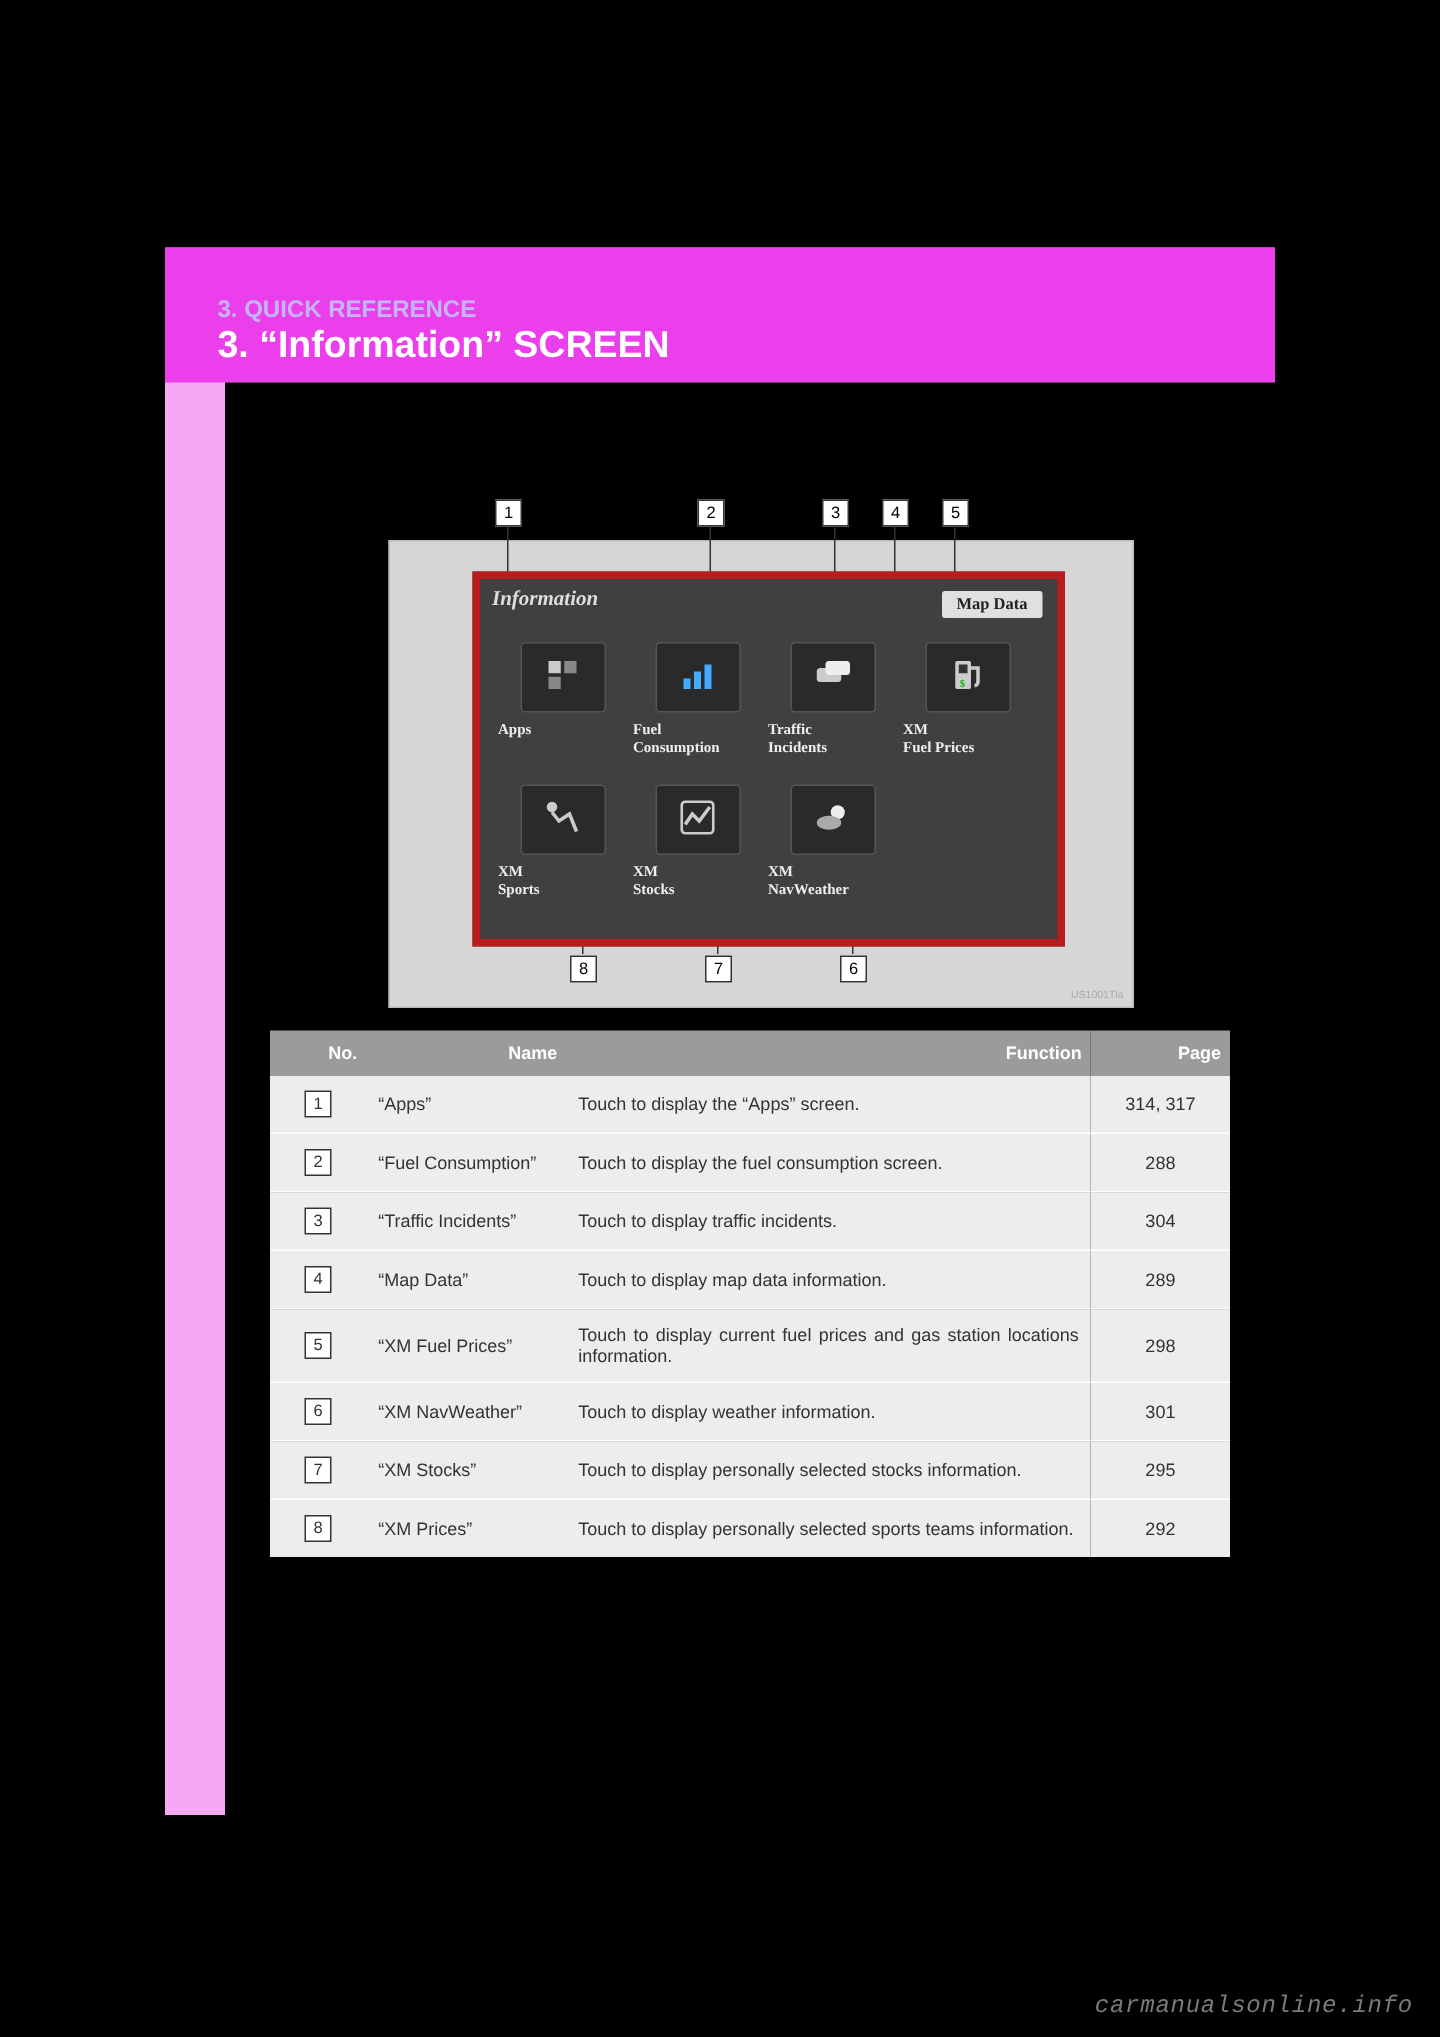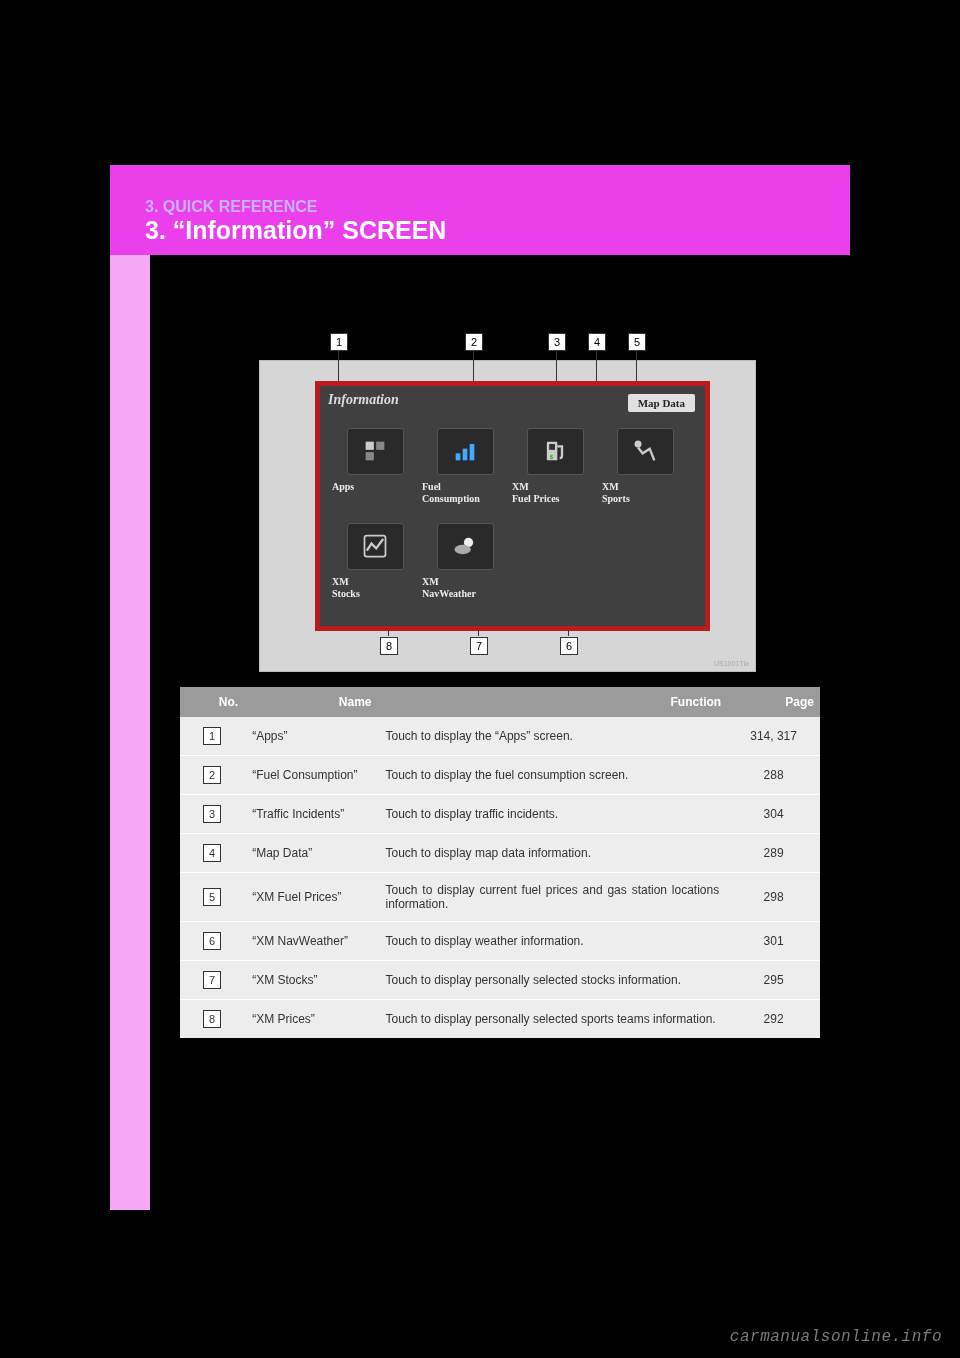--- a/index.html
+++ b/index.html
@@ -278,20 +278,32 @@
                     </svg>
               </span>
                 </div>
               <span class="icon-label">Fuel</span>
               <span class="icon-line2">Consumption</span>
             </div>
             <div class="icon-cell">
               <div class="icon-box">
                   <span>
                 <svg viewBox="0 0 24 24">
+                      <rect x="3" y="8" width="14" height="8" rx="2" fill="#ccc"></rect>
+                      <rect x="8" y="4" width="14" height="8" rx="2" fill="#eee"></rect>
+                    </svg>
+              </span>
+                </div>
+              <span class="icon-label">Traffic</span>
+              <span class="icon-line2">Incidents</span>
+            </div>
+            <div class="icon-cell">
+              <div class="icon-box">
+                  <span>
+                <svg viewBox="0 0 24 24">
                       <rect x="5" y="4" width="9" height="16" rx="1" fill="#ccc"></rect>
                       <rect x="7" y="6" width="5" height="5" fill="#333"></rect>
                       <path d="M14 8 h4 v8 a2 2 0 0 1 -2 2" stroke="#ccc" stroke-width="2" fill="none"></path>
                       <text x="9" y="19" font-size="6" fill="#0b0" text-anchor="middle">$</text>
                     </svg>
               </span>
                 </div>
               <span class="icon-label">XM</span>
               <span class="icon-line2">Fuel Prices</span>
             </div>

